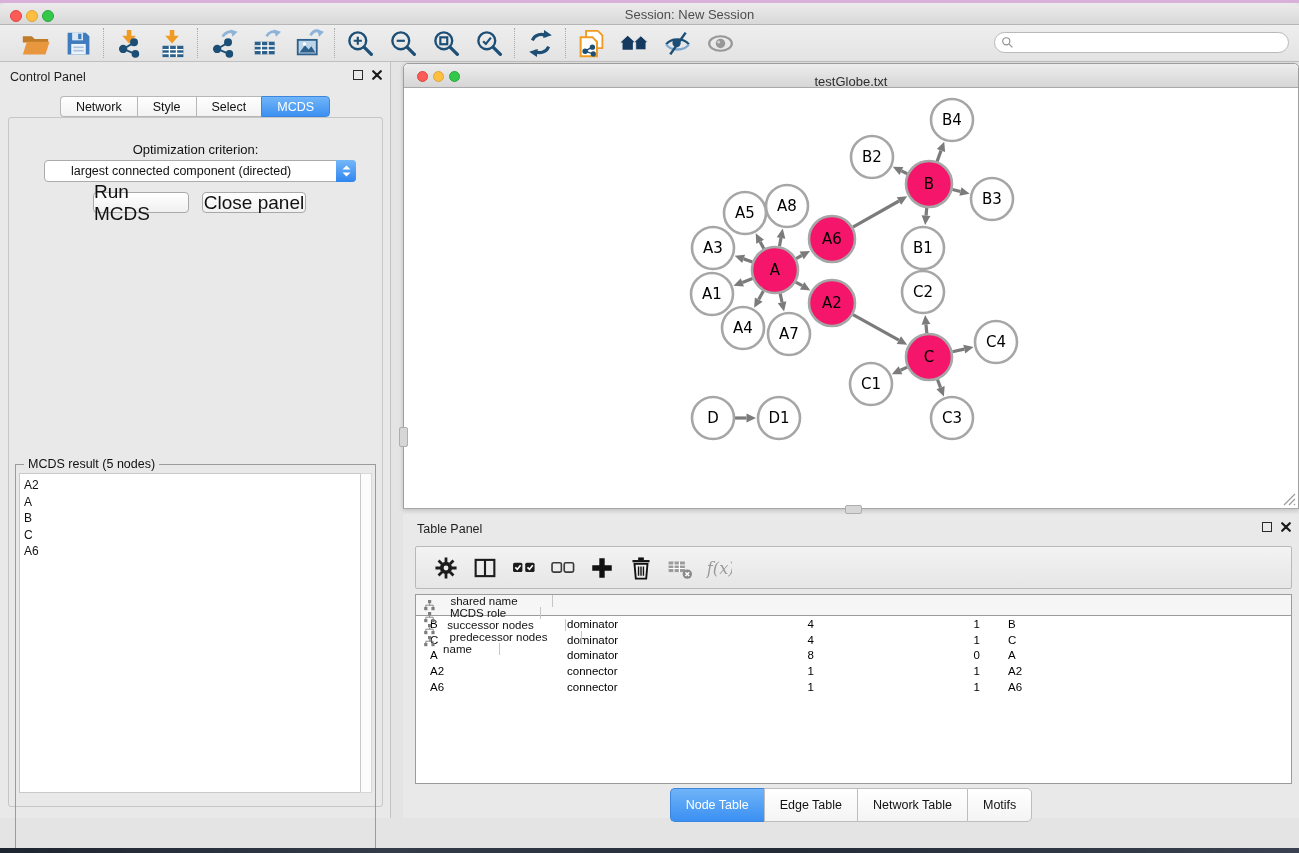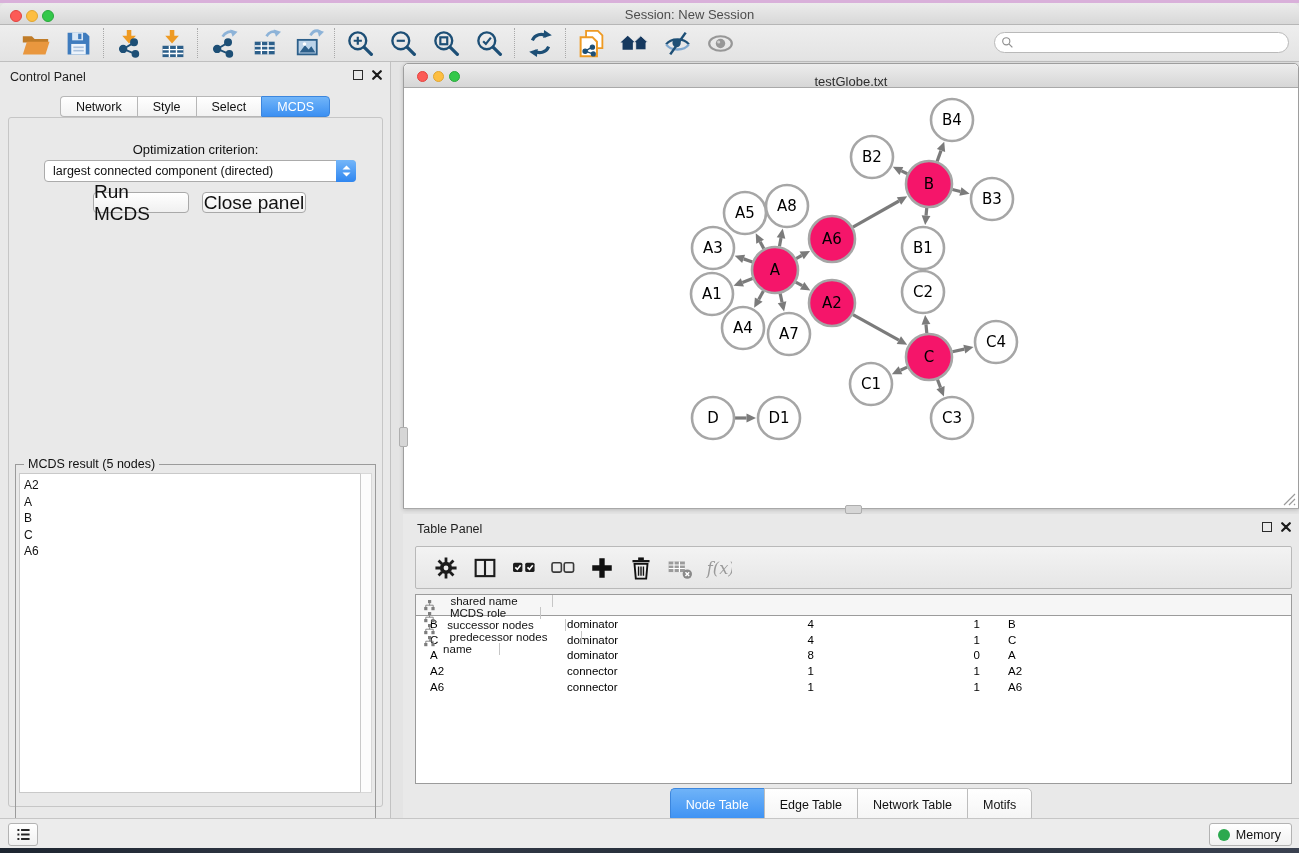--- a/index.html
+++ b/index.html
@@ -52,21 +52,21 @@
     background:linear-gradient(#ffffff,#f2f2f2); border:1px solid #b7b7b7; border-right:none;
     display:flex; align-items:center; }
   .ctab:first-child { border-radius:4px 0 0 4px; }
   .ctab:last-child { border-radius:0 4px 4px 0; border-right:1px solid #b7b7b7; }
   .ctab.active { background:linear-gradient(#71b5f9,#3c90f2); color:#fff; border-color:#3c86dd; }
 
   #cp-content { position:absolute; left:8px; top:55px; width:375px; height:690px;
     background:#e9e9e9; border:1px solid #c6c6c6; border-radius:3px; }
   #opt-label { position:absolute; top:24px; width:100%; text-align:center; font-size:13px; color:#111; }
   #criterion-dropdown { position:absolute; left:35px; top:42px; width:312px; height:22px;
-    background:#fff; border:1px solid #ababab; border-radius:4px; display:flex; align-items:center; }
+    background:#fff; border:1px solid #ababab; border-radius:4px; display:flex; align-items:center;padding-left:18px; }
   #criterion-value { flex:1; font-size:12.5px; color:#111; padding-left:8px; white-space:nowrap; }
   #criterion-stepper { width:20px; height:22px; margin-right:-1px; border-radius:0 4px 4px 0;
     background:linear-gradient(#74b6f9,#2f86f0); display:flex; flex-direction:column;
     align-items:center; justify-content:center; gap:2px; }
   #criterion-stepper svg { width:9px; height:5px; display:block; }
   .mac-btn { position:absolute; height:21px; background:linear-gradient(#ffffff,#f0f0f0);
     border:1px solid #a9a9a9; border-radius:4px; font-size:19px; color:#111;
     display:flex; align-items:center; justify-content:center;
     font-family:"Liberation Sans",sans-serif; }
   #run-btn { left:84px; top:74px; width:96px; }
@@ -674,33 +674,15 @@
         </div>
     </div>
     <div id="table-tabs">
         <div class="btab active">Node Table</div>
         <div class="btab">Edge Table</div>
         <div class="btab">Network Table</div>
         <div class="btab">Motifs</div>
       </div>
   </div>
 
-  <div id="statusbar">
-    <div id="list-btn">
-      <svg viewBox="0 0 28 28">
-        <g fill="#222">
-          <rect x="4" y="5" width="3.2" height="3.2"></rect>
-            <rect x="10" y="5" width="14" height="3.2"></rect>
-          <rect x="4" y="12.4" width="3.2" height="3.2"></rect>
-            <rect x="10" y="12.4" width="14" height="3.2"></rect>
-          <rect x="4" y="19.8" width="3.2" height="3.2"></rect>
-            <rect x="10" y="19.8" width="14" height="3.2"></rect>
-        </g>
-      </svg>
-    </div>
-    <div id="memory-btn">
-      <span id="memory-dot" style="background: rgb(44, 169, 79);"></span>
-      <span>Memory</span>
-    </div>
-  </div>
 
   <div id="bottom-strip"></div>
 </div>
 
 </body></html>

